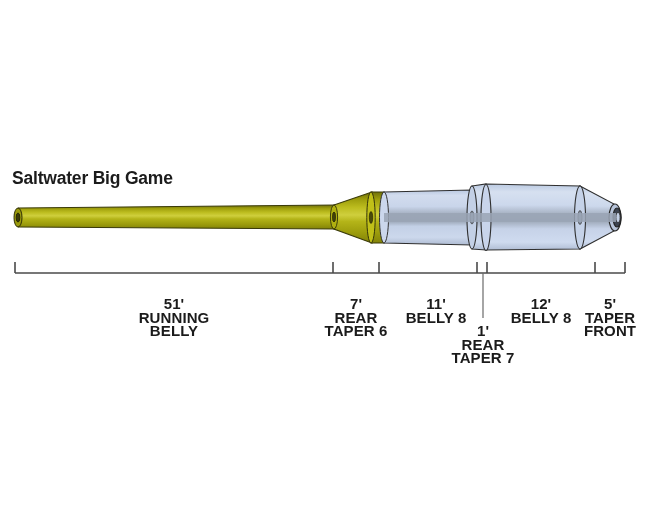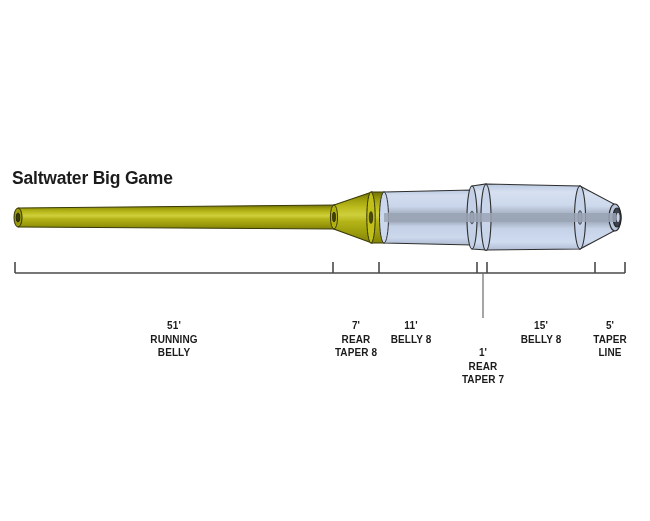--- a/index.html
+++ b/index.html
@@ -34,28 +34,27 @@
   #diagram {
     position: absolute;
     left: 0;
     top: 0;
     width: 650px;
     height: 521px;
   }
   .seg-label {
     position: absolute;
     text-align: center;
-    font-size: 10px;
+    font-size: 15px;
     font-weight: bold;
     line-height: 13.5px;
     color: #1b1b1b;
     white-space: nowrap;
     transform: translateX(-50%);
     letter-spacing: 0.1px;
-    margin-top: 22px;
   }
   .seg-label .len { display: block; }
   .seg-label .nm { display: block; }
 </style>
 </head>
 <body>
 
 <div id="stage">
 
   <div id="title">Saltwater Big Game</div>
@@ -155,38 +154,38 @@
 
   <div class="seg-label" style="left:174px; top:297px;">
     <span class="len">51'</span>
     <span class="nm">RUNNING</span>
     <span class="nm">BELLY</span>
   </div>
 
   <div class="seg-label" style="left:356px; top:297px;">
     <span class="len">7'</span>
     <span class="nm">REAR</span>
-    <span class="nm">TAPER 8</span>
+    <span class="nm">TAPER 6</span>
   </div>
 
-  <div class="seg-label" style="left:411px; top:297px;">
+  <div class="seg-label" style="left:436px; top:297px;">
     <span class="len">11'</span>
     <span class="nm">BELLY 8</span>
   </div>
 
   <div class="seg-label" style="left:483px; top:324px;">
     <span class="len">1'</span>
     <span class="nm">REAR</span>
     <span class="nm">TAPER 7</span>
   </div>
 
   <div class="seg-label" style="left:541px; top:297px;">
-    <span class="len">15'</span>
+    <span class="len">12'</span>
     <span class="nm">BELLY 8</span>
   </div>
 
   <div class="seg-label" style="left:610px; top:297px;">
     <span class="len">5'</span>
     <span class="nm">TAPER</span>
-    <span class="nm">LINE</span>
+    <span class="nm">FRONT</span>
   </div>
 
 </div>
 
 </body></html>

